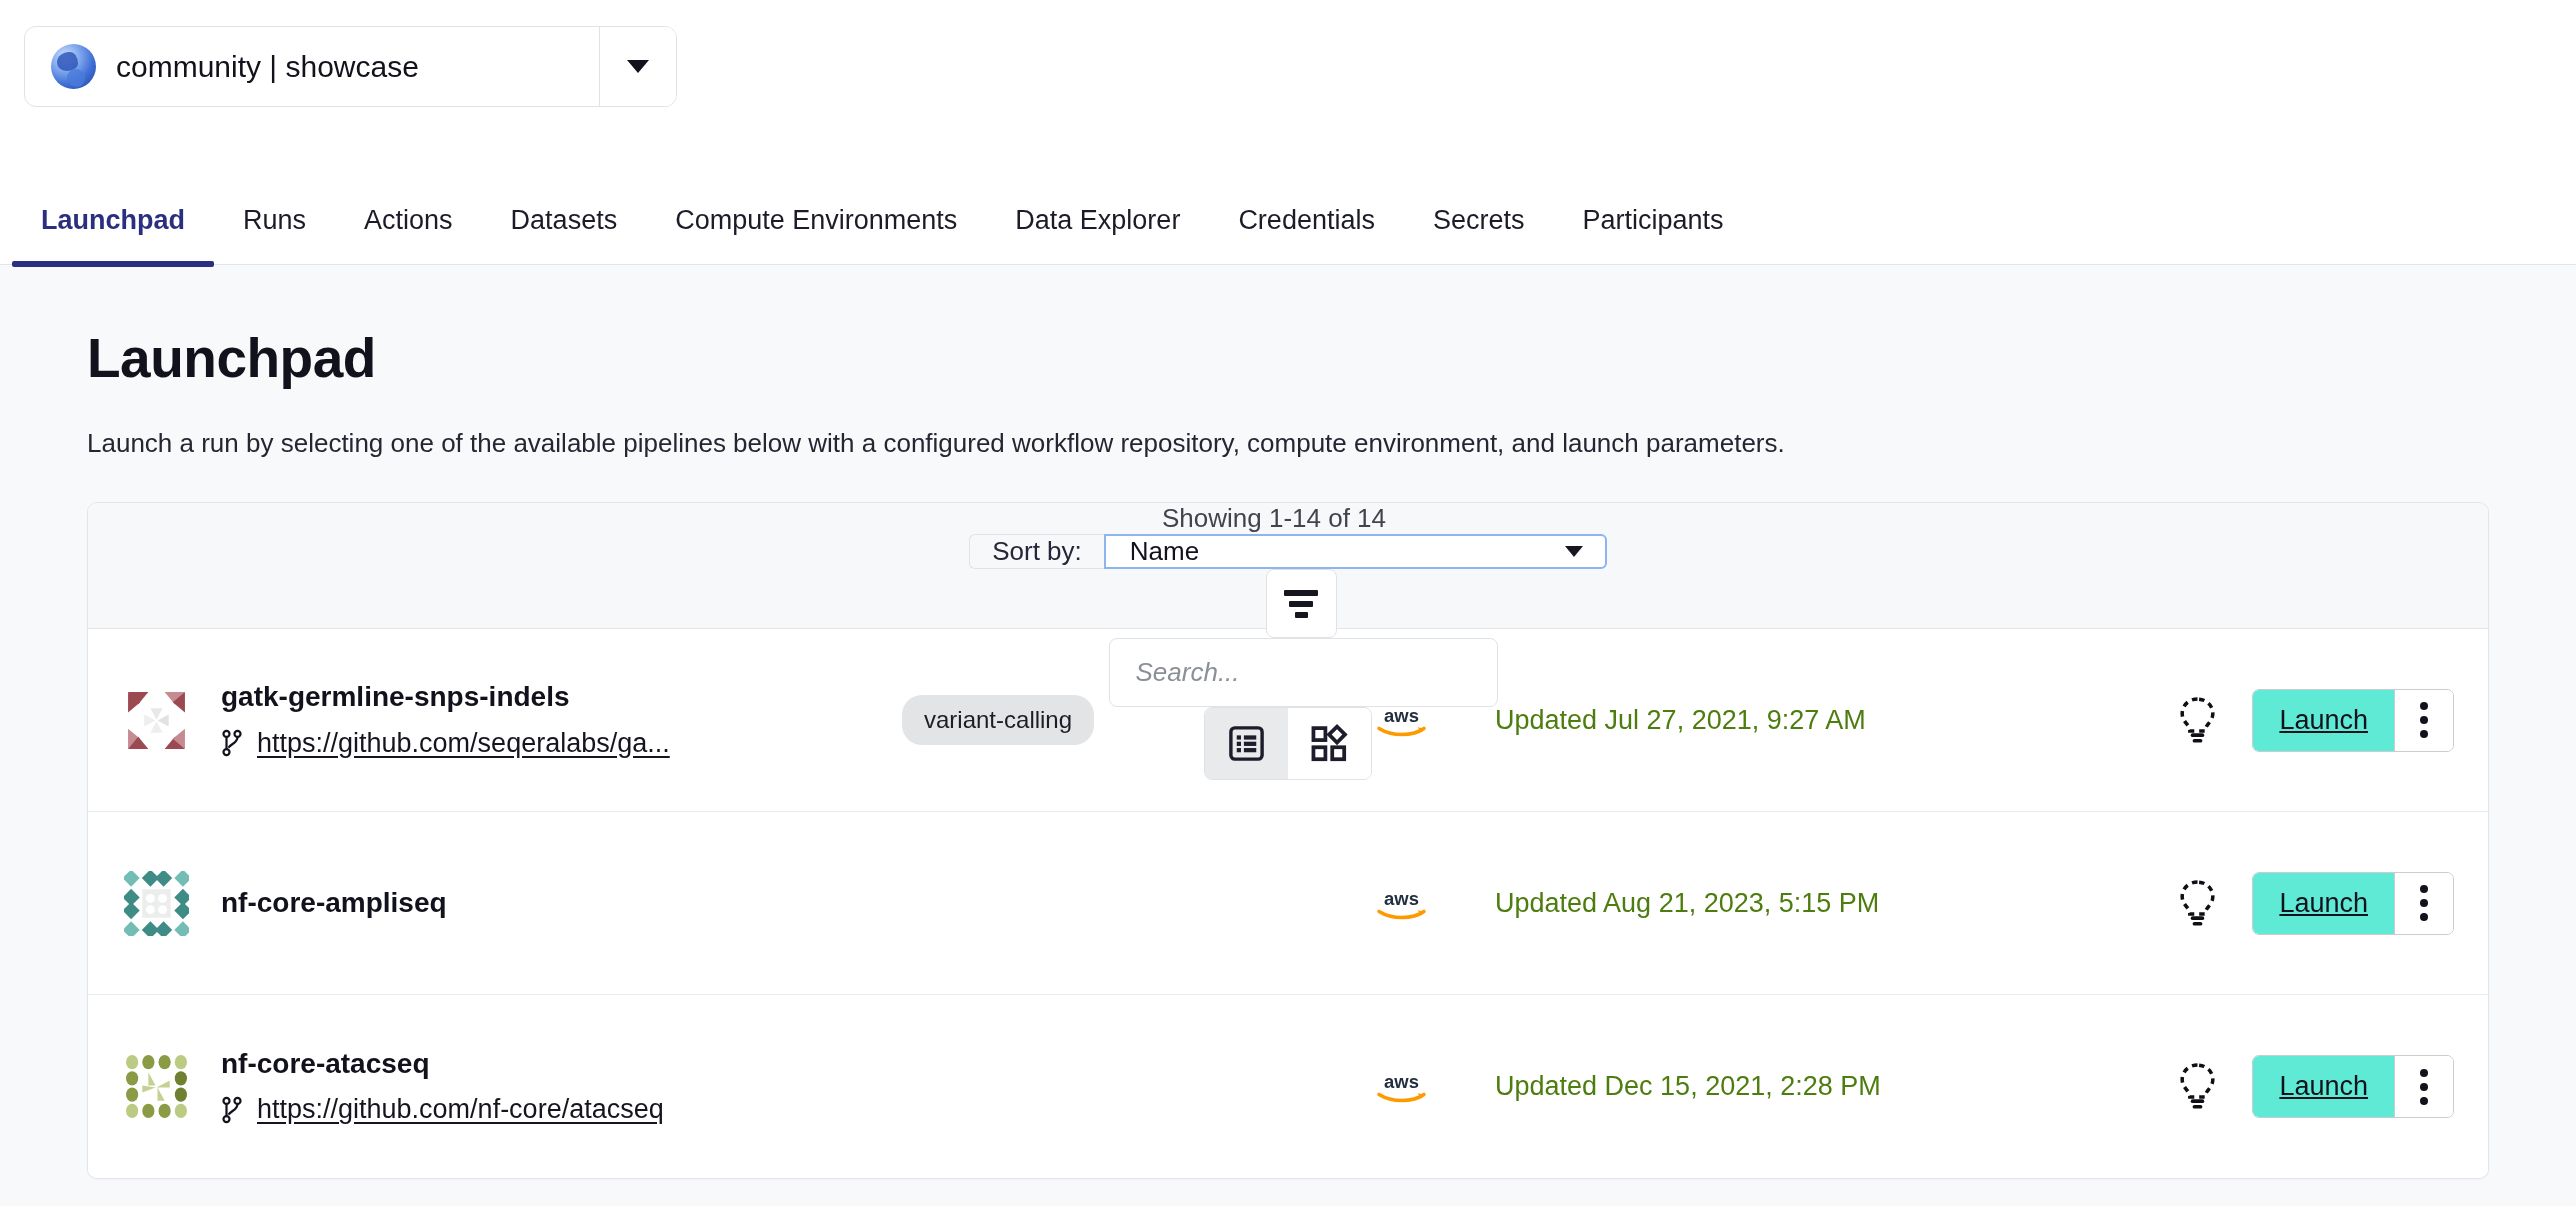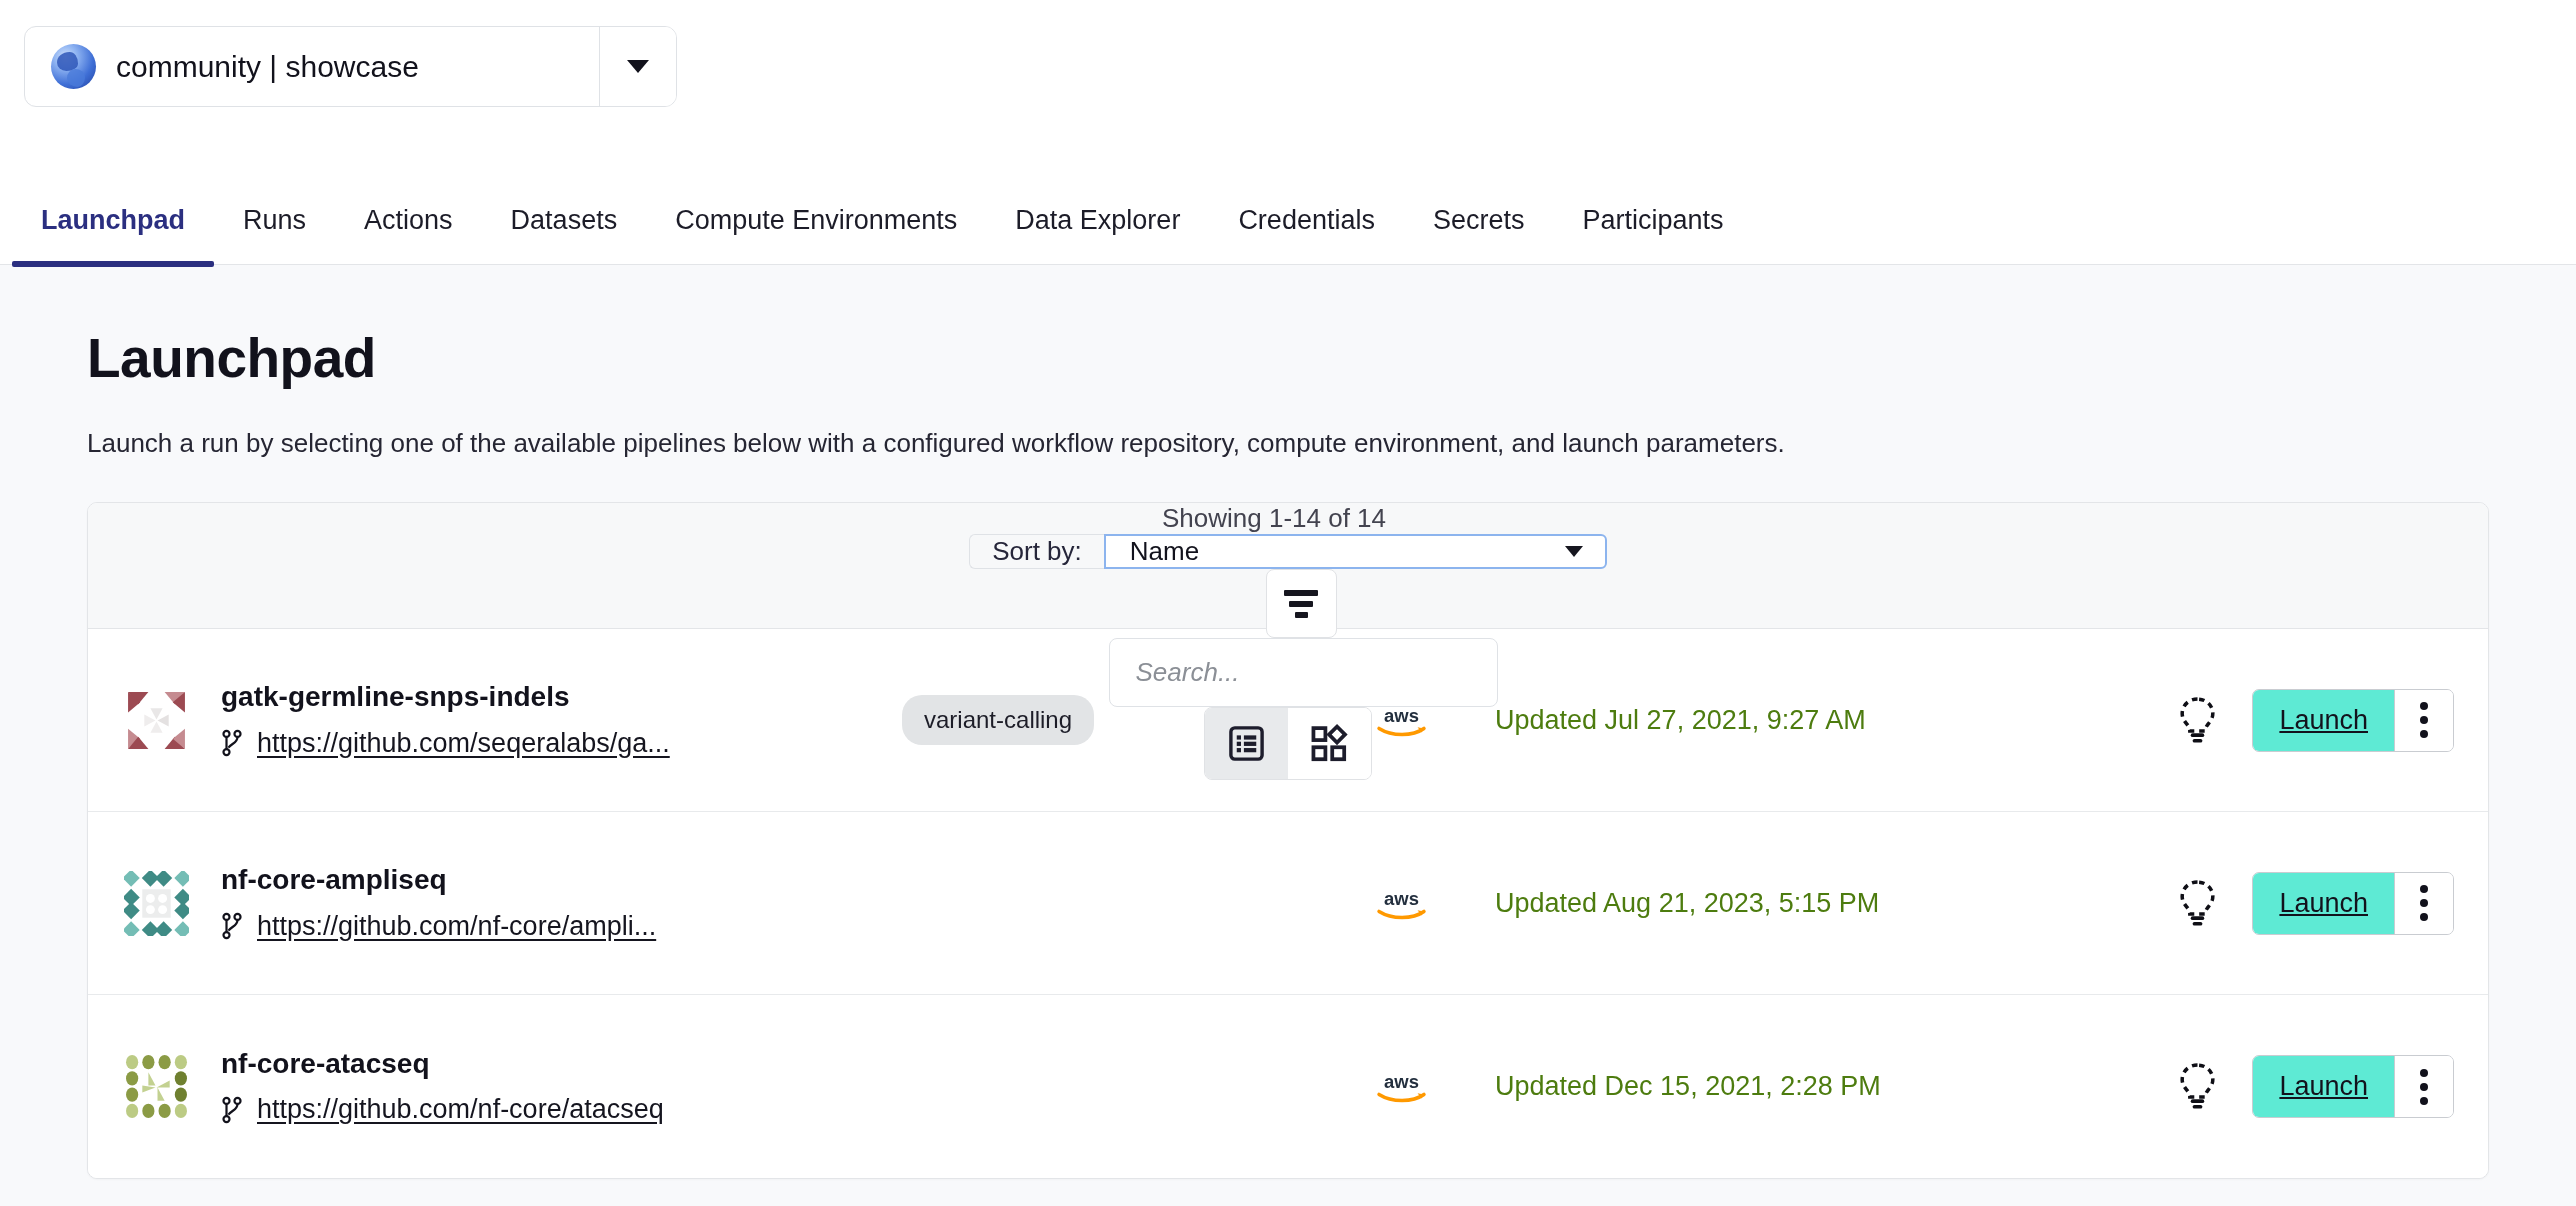--- a/index.html
+++ b/index.html
@@ -516,30 +516,20 @@
           </g>
           <rect x="18" y="18" width="28" height="28" fill="#eceded"></rect>
           <circle cx="26" cy="27" r="4.4" fill="#ffffff"></circle>
           <circle cx="38" cy="27" r="4.4" fill="#ffffff"></circle>
           <circle cx="26" cy="38" r="4.4" fill="#ffffff"></circle>
           <circle cx="38" cy="38" r="4.4" fill="#ffffff"></circle>
         </svg>
       </div>
       <div class="namecol">
         <div class="pname">nf-core-ampliseq</div>
-        <div class="urlline">
-          <svg class="branch-ico" viewBox="0 0 16 20">
-            <circle cx="4" cy="3.4" r="2.2" fill="none" stroke="#12121c" stroke-width="1.6"></circle>
-            <circle cx="12" cy="3.4" r="2.2" fill="none" stroke="#12121c" stroke-width="1.6"></circle>
-            <circle cx="4" cy="16.6" r="2.2" fill="none" stroke="#12121c" stroke-width="1.6"></circle>
-            <path d="M4 5.6 L4 14.4" stroke="#12121c" stroke-width="1.6" fill="none"></path>
-            <path d="M12 5.6 C12 10 8 10 5.4 13.4" stroke="#12121c" stroke-width="1.6" fill="none"></path>
-          </svg>
-          <span class="purl">https://github.com/nf-core/ampli...</span>
-        </div>
       </div>
       <div class="tagcol"></div>
       <div class="awscol">
         <svg class="aws-logo" viewBox="0 0 76 46">
           <text x="38" y="25" text-anchor="middle" font-family="Liberation Sans, sans-serif" font-size="23" font-weight="700" fill="#232f3e">aws</text>
           <path d="M10 33 C26 43 52 43 66 33" stroke="#ff9900" stroke-width="4.4" fill="none" stroke-linecap="round"></path>
           <path d="M66 33 L58 31.5 L63 38 Z" fill="#ff9900"></path>
         </svg>
       </div>
       <div class="datecol">Updated Aug 21, 2023, 5:15 PM</div>

